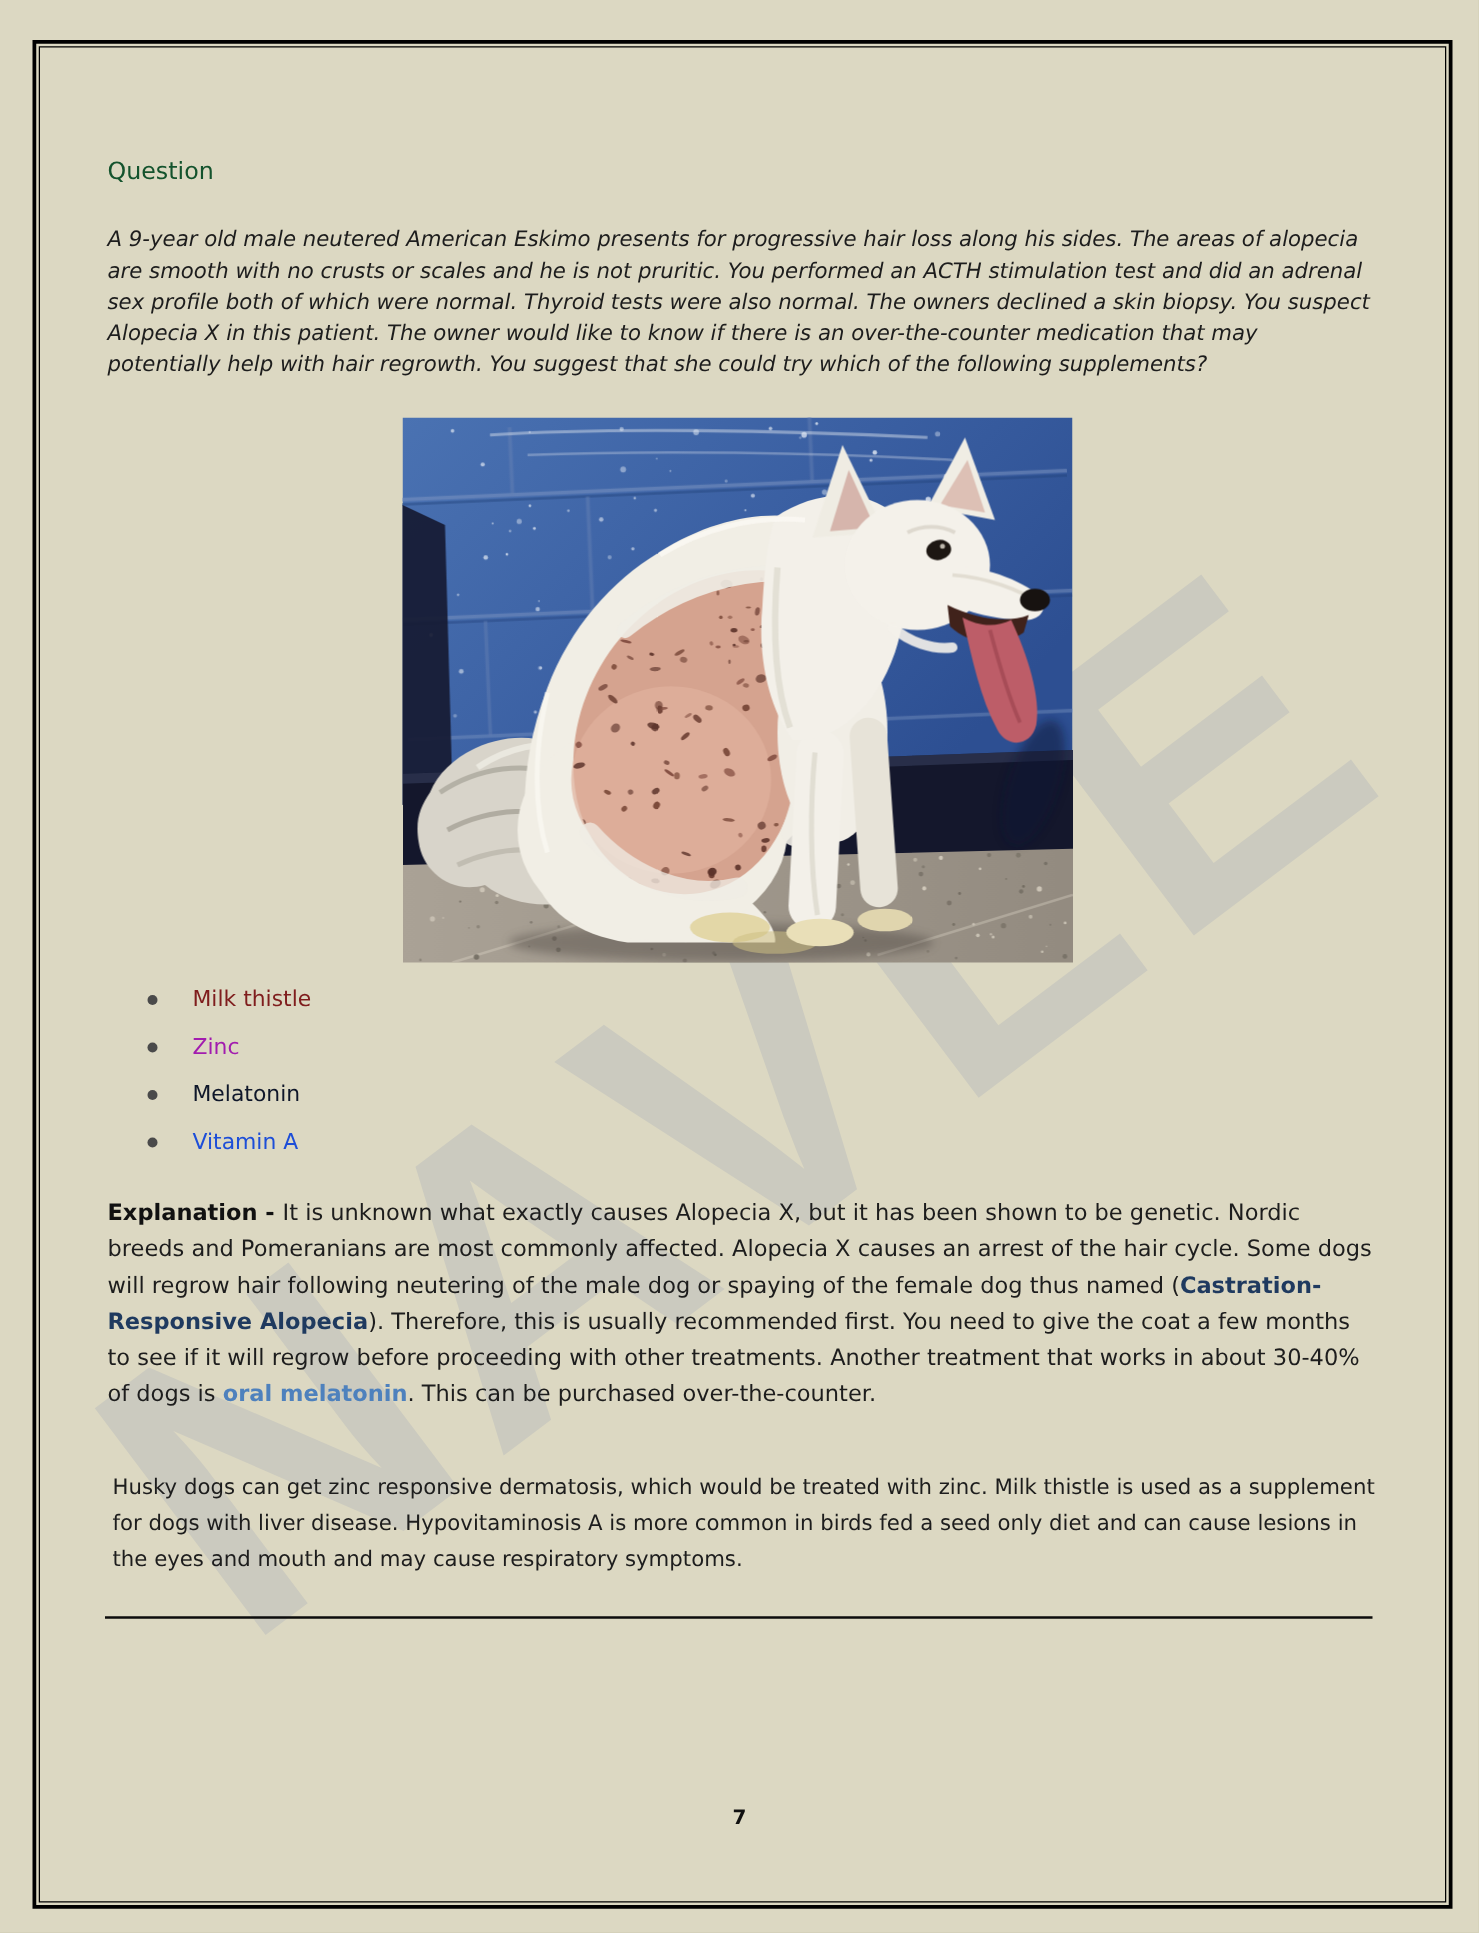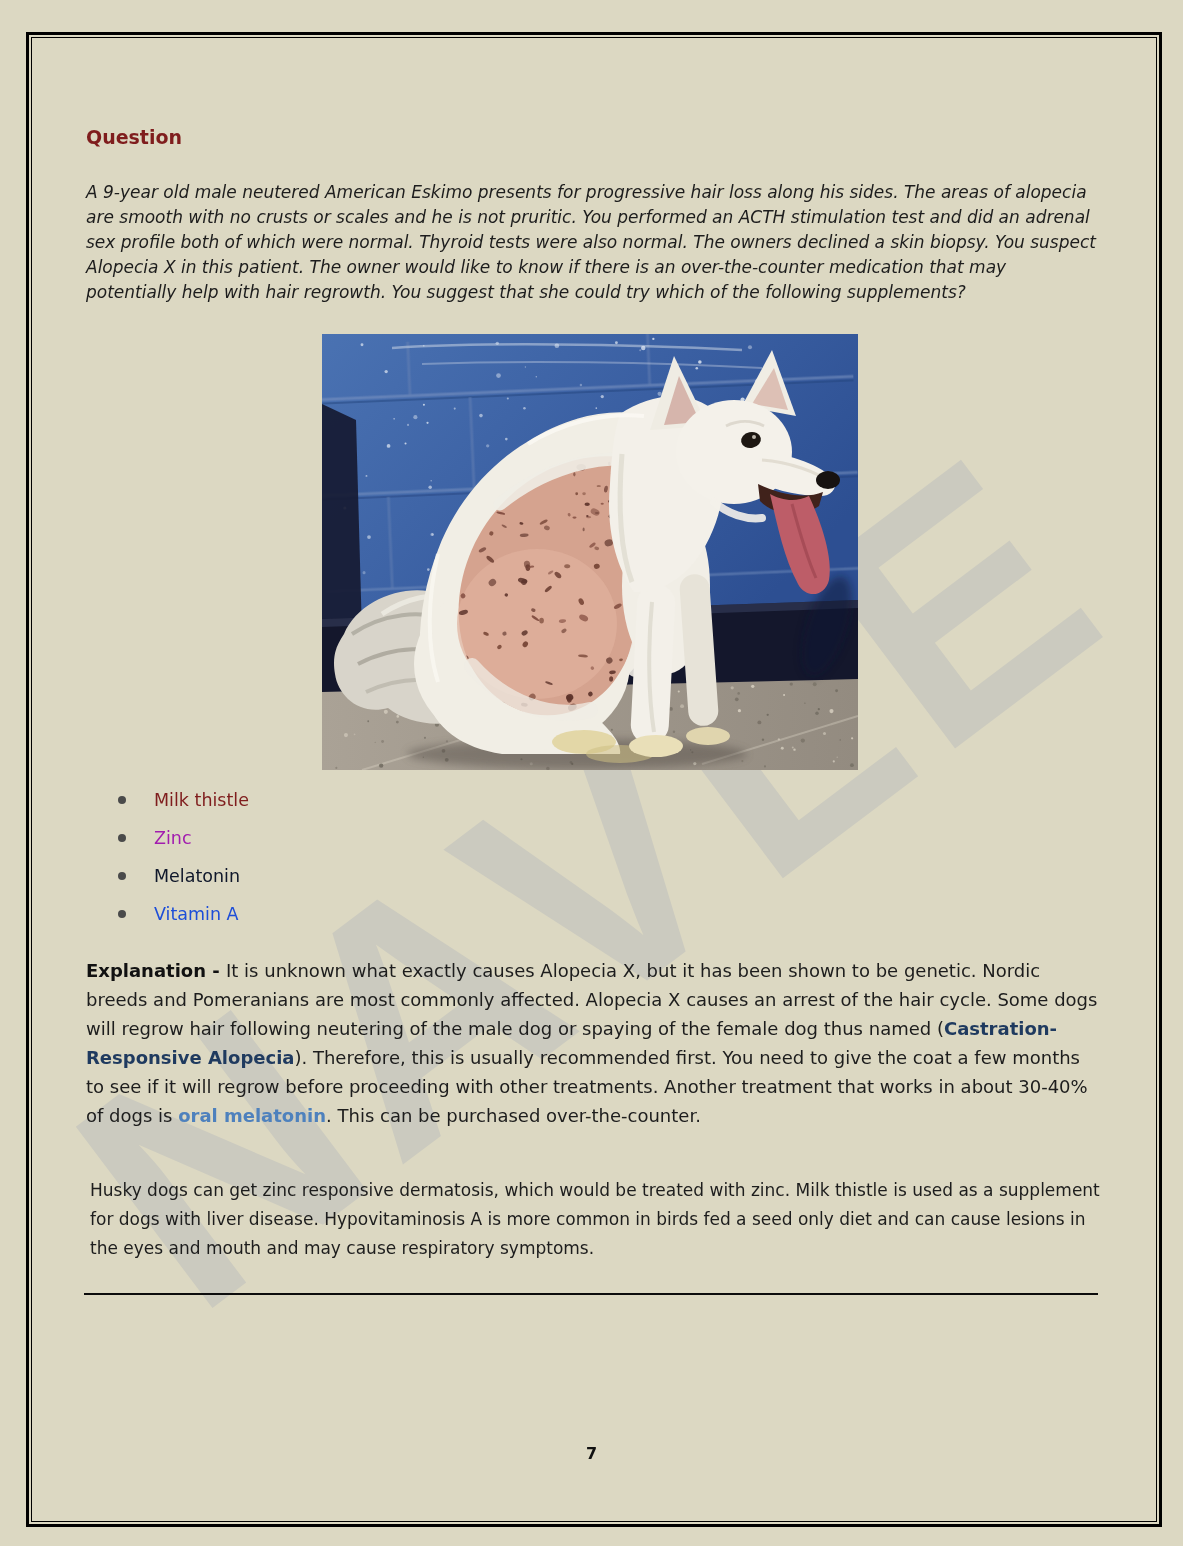--- a/index.html
+++ b/index.html
@@ -18,21 +18,21 @@
   }
   .frame{
     position:absolute; left:26px; top:32px; width:1130px; height:1489px;
     border:3px solid #000; z-index:1; pointer-events:none;
   }
   .frame-inner{ position:absolute; inset:2px; border:1px solid #000; }
   .content{ position:absolute; inset:0; z-index:2; }
 
   .q-heading{
     position:absolute; left:86px; top:126px;
-    font-size:19px; font-weight:700; color:#7f1d1d;
+    font-size:19px; font-weight:400; color:#14532d;
   }
   .q-body{
     position:absolute; left:86px; top:180px; width:1014px;
     font-size:17px; line-height:25px; color:#1d1d1d;font-style:italic;
   }
   .photo{
     position:absolute; left:322px; top:334px; width:536px; height:436px;
   }
   .photo svg{ display:block; }
 

